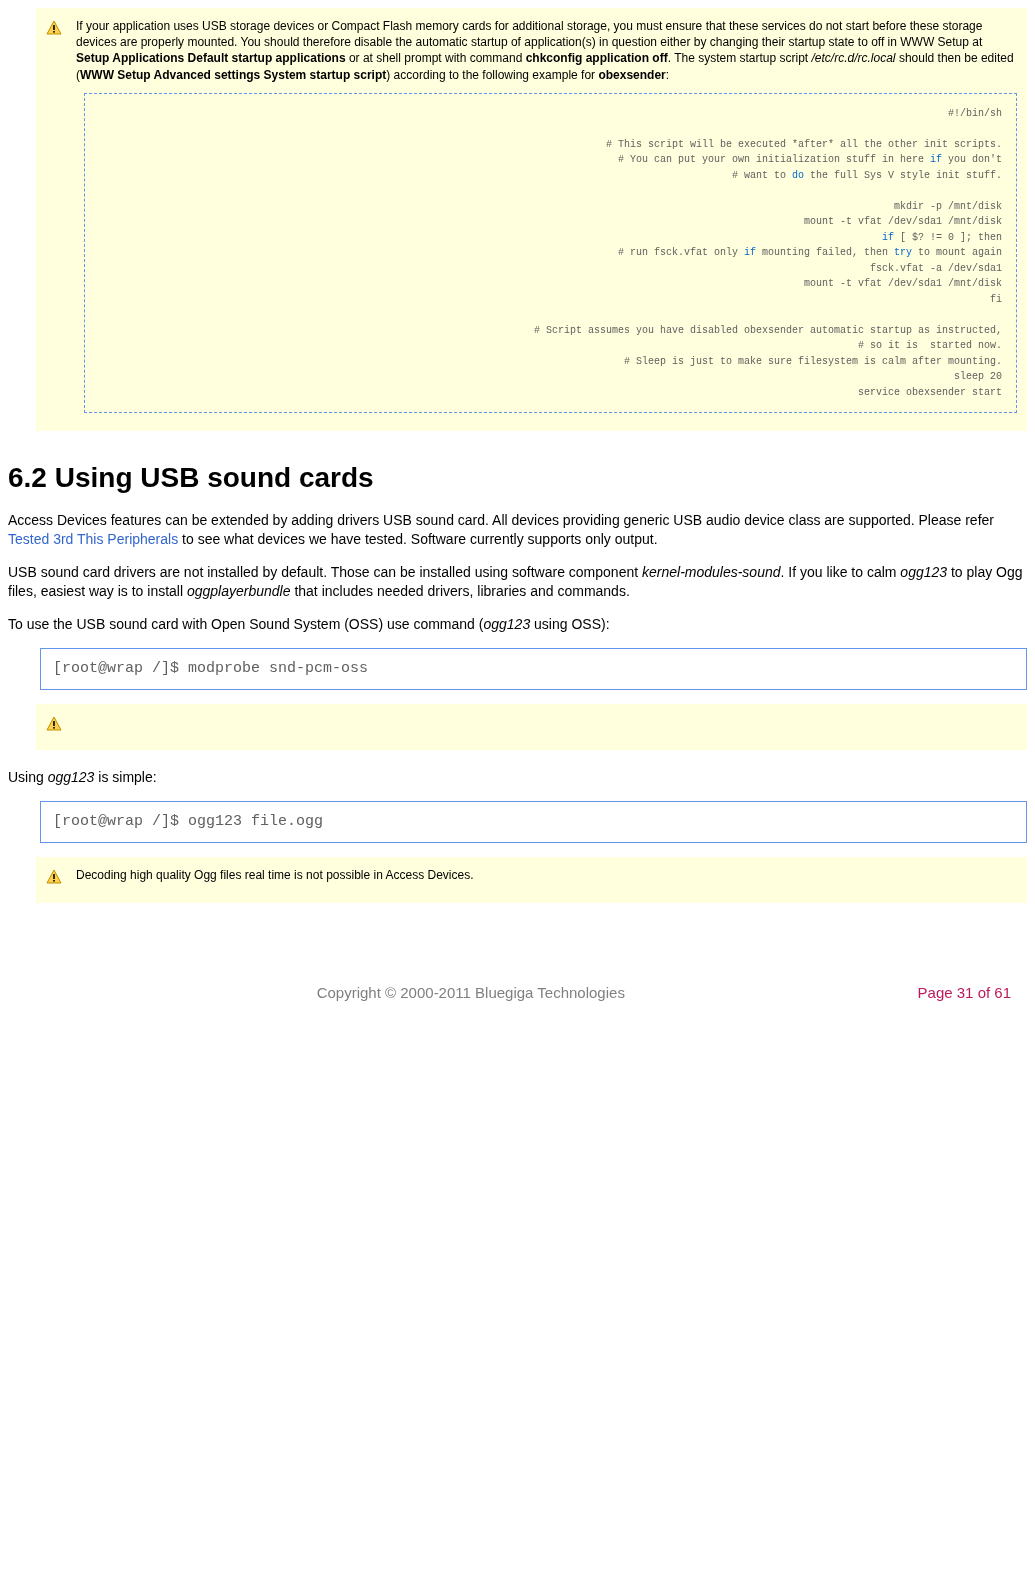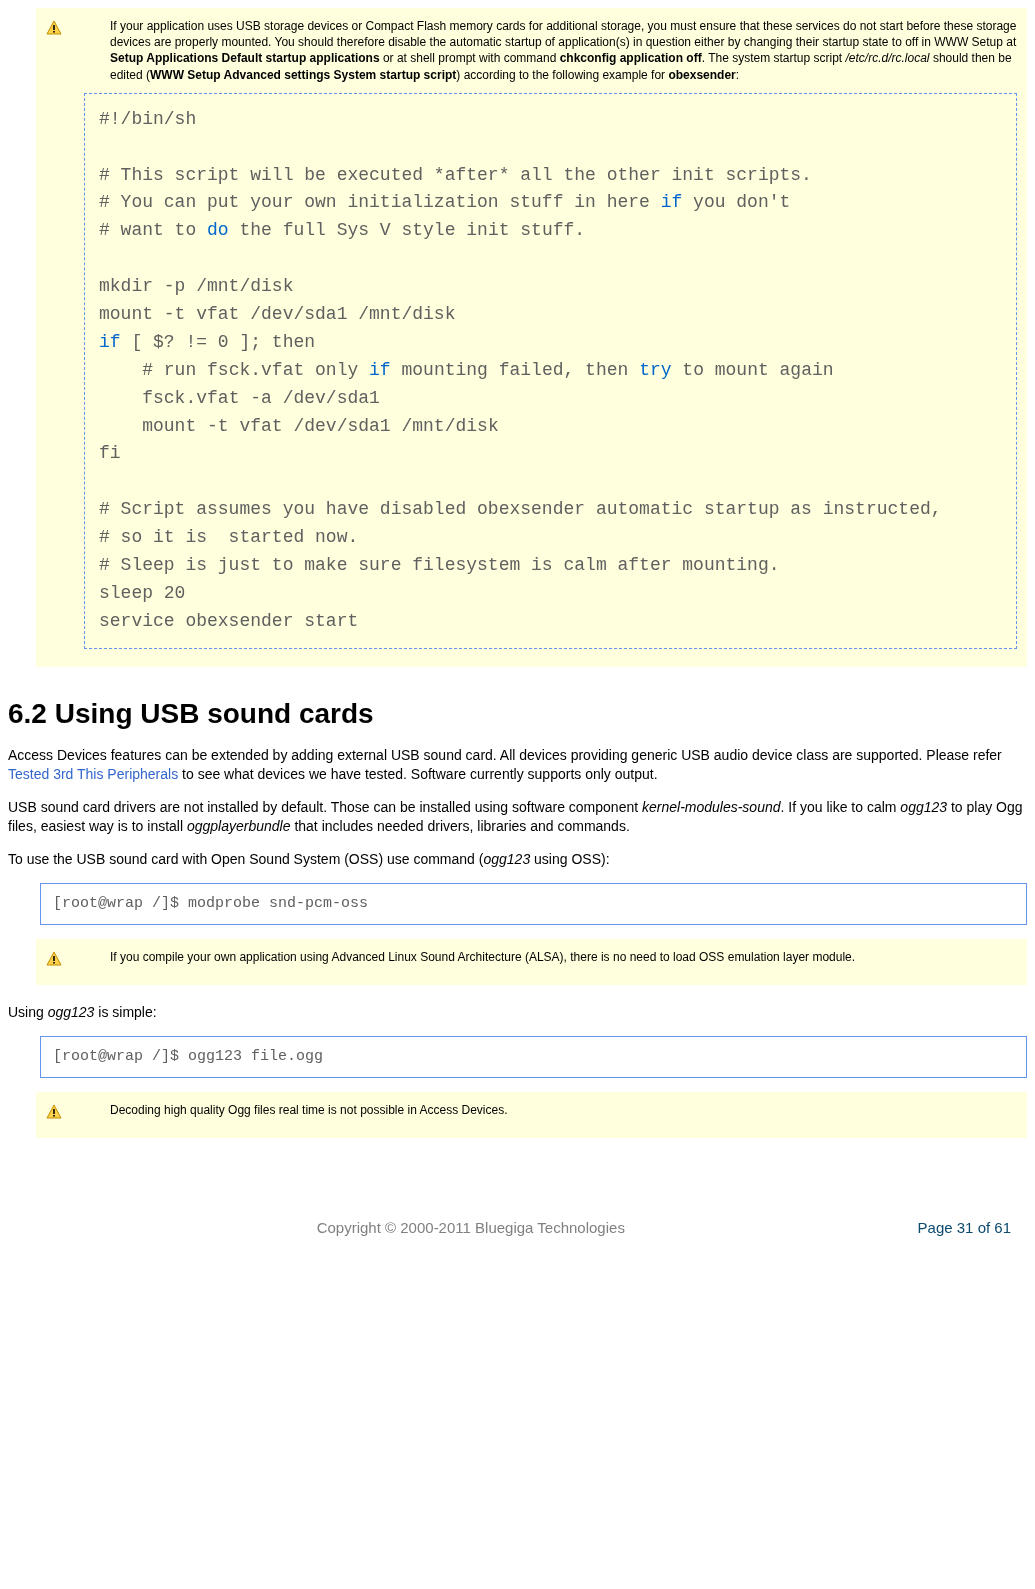--- a/index.html
+++ b/index.html
@@ -16,44 +16,44 @@
     background: #FFFFDD;
     padding: 10px 10px 18px 10px;
     margin: 0 0 28px 28px;
   }
   .note-box.small-bottom {
     margin-bottom: 18px;
   }
   .note-body {
     display: flex;
     align-items: flex-start;
-    gap: 34px;
   }
   .warn-icon {
     flex: 0 0 auto;
     margin-right: 14px;
     margin-top: 2px;
   }
   .warn-icon svg { display:block; }
   .note-text {
     font-size: 12px;
     color: #000;
   }
   .note-text b { font-weight: bold; }
   .note-text i { font-style: italic; }
   .code-box {
     border: 1px dashed #6495ED;
     padding: 12px 14px;
     margin: 10px 0 0 38px;
     font-family: "Courier New", Courier, monospace;
-    font-size: 18px;
+    font-size: 10px;
     color: #606060;
     white-space: pre-wrap;
     line-height: 1.55;
     background: #FFFFDD;
+    text-align: right;
   }
   .code-box .kw { color: #0066CC; }
   h2 {
     font-size: 28px;
     font-weight: bold;
     margin: 28px 0 14px 0;
   }
   p { margin: 0 0 14px 0; }
   .link { color: #3366CC; text-decoration: none; }
   .command-box {
@@ -68,21 +68,21 @@
   .footer {
     position: static;
     margin-top: 80px;
     display: flex;
     justify-content: center;
     font-size: 15px;
     color: #808080;
     padding: 0 16px;
   }
   .footer-left { flex: 1; text-align: center; }
-  .footer-right { flex: 0 0 auto; color: #0c4a6e; }
+  .footer-right { flex: 0 0 auto; color: #be185d; }
 </style>
 </head>
 <body>
 
 <div class="note-box">
   <div class="note-body">
     <span class="warn-icon">
       <svg width="16" height="16" viewBox="0 0 16 16">
           <polygon points="8,1 15,14 1,14" fill="#FFD24D" stroke="#BF9000" stroke-width="1"></polygon>
           <rect x="7.2" y="5" width="1.6" height="5" fill="#000"></rect>
@@ -110,21 +110,21 @@
 <span># Script assumes you have disabled obexsender automatic startup as instructed,</span>
 <span># so it is  started now.</span>
 <span># Sleep is just to make sure filesystem is calm after mounting.</span>
 <span>sleep 20</span>
 <span>service obexsender start</span></div>
 </div>
 
 <h2>6.2 Using USB sound cards</h2>
 
 <p>
-  <span>Access Devices features can be extended by adding external USB sound card. All devices providing generic USB audio device class are supported. Please refer </span><a class="link" href="#">Tested 3rd This Peripherals</a><span> to see what devices we have tested. Software currently supports only output.</span>
+  <span>Access Devices features can be extended by adding drivers USB sound card. All devices providing generic USB audio device class are supported. Please refer </span><a class="link" href="#">Tested 3rd This Peripherals</a><span> to see what devices we have tested. Software currently supports only output.</span>
 </p>
 
 <p>
   <span>USB sound card drivers are not installed by default. Those can be installed using software component </span><i>kernel-modules-sound</i><span>. If you like to calm </span><i>ogg123</i><span> to play Ogg files, easiest way is to install </span><i>oggplayerbundle</i><span> that includes needed drivers, libraries and commands.</span>
 </p>
 
 <p>
   <span>To use the USB sound card with Open Sound System (OSS) use command (</span><i>ogg123</i><span> using OSS):</span>
 </p>
 
@@ -132,21 +132,20 @@
 
 <div class="note-box small-bottom">
   <div class="note-body">
     <span class="warn-icon">
       <svg width="16" height="16" viewBox="0 0 16 16">
           <polygon points="8,1 15,14 1,14" fill="#FFD24D" stroke="#BF9000" stroke-width="1"></polygon>
           <rect x="7.2" y="5" width="1.6" height="5" fill="#000"></rect>
           <rect x="7.2" y="11" width="1.6" height="1.6" fill="#000"></rect>
         </svg>
     </span>
-    <div class="note-text">If you compile your own application using Advanced Linux Sound Architecture (ALSA), there is no need to load OSS emulation layer module.</div>
   </div>
 </div>
 
 <p>
   <span>Using </span><i>ogg123</i><span> is simple:</span>
 </p>
 
 <div class="command-box">[root@wrap /]$ ogg123 file.ogg</div>
 
 <div class="note-box small-bottom">

